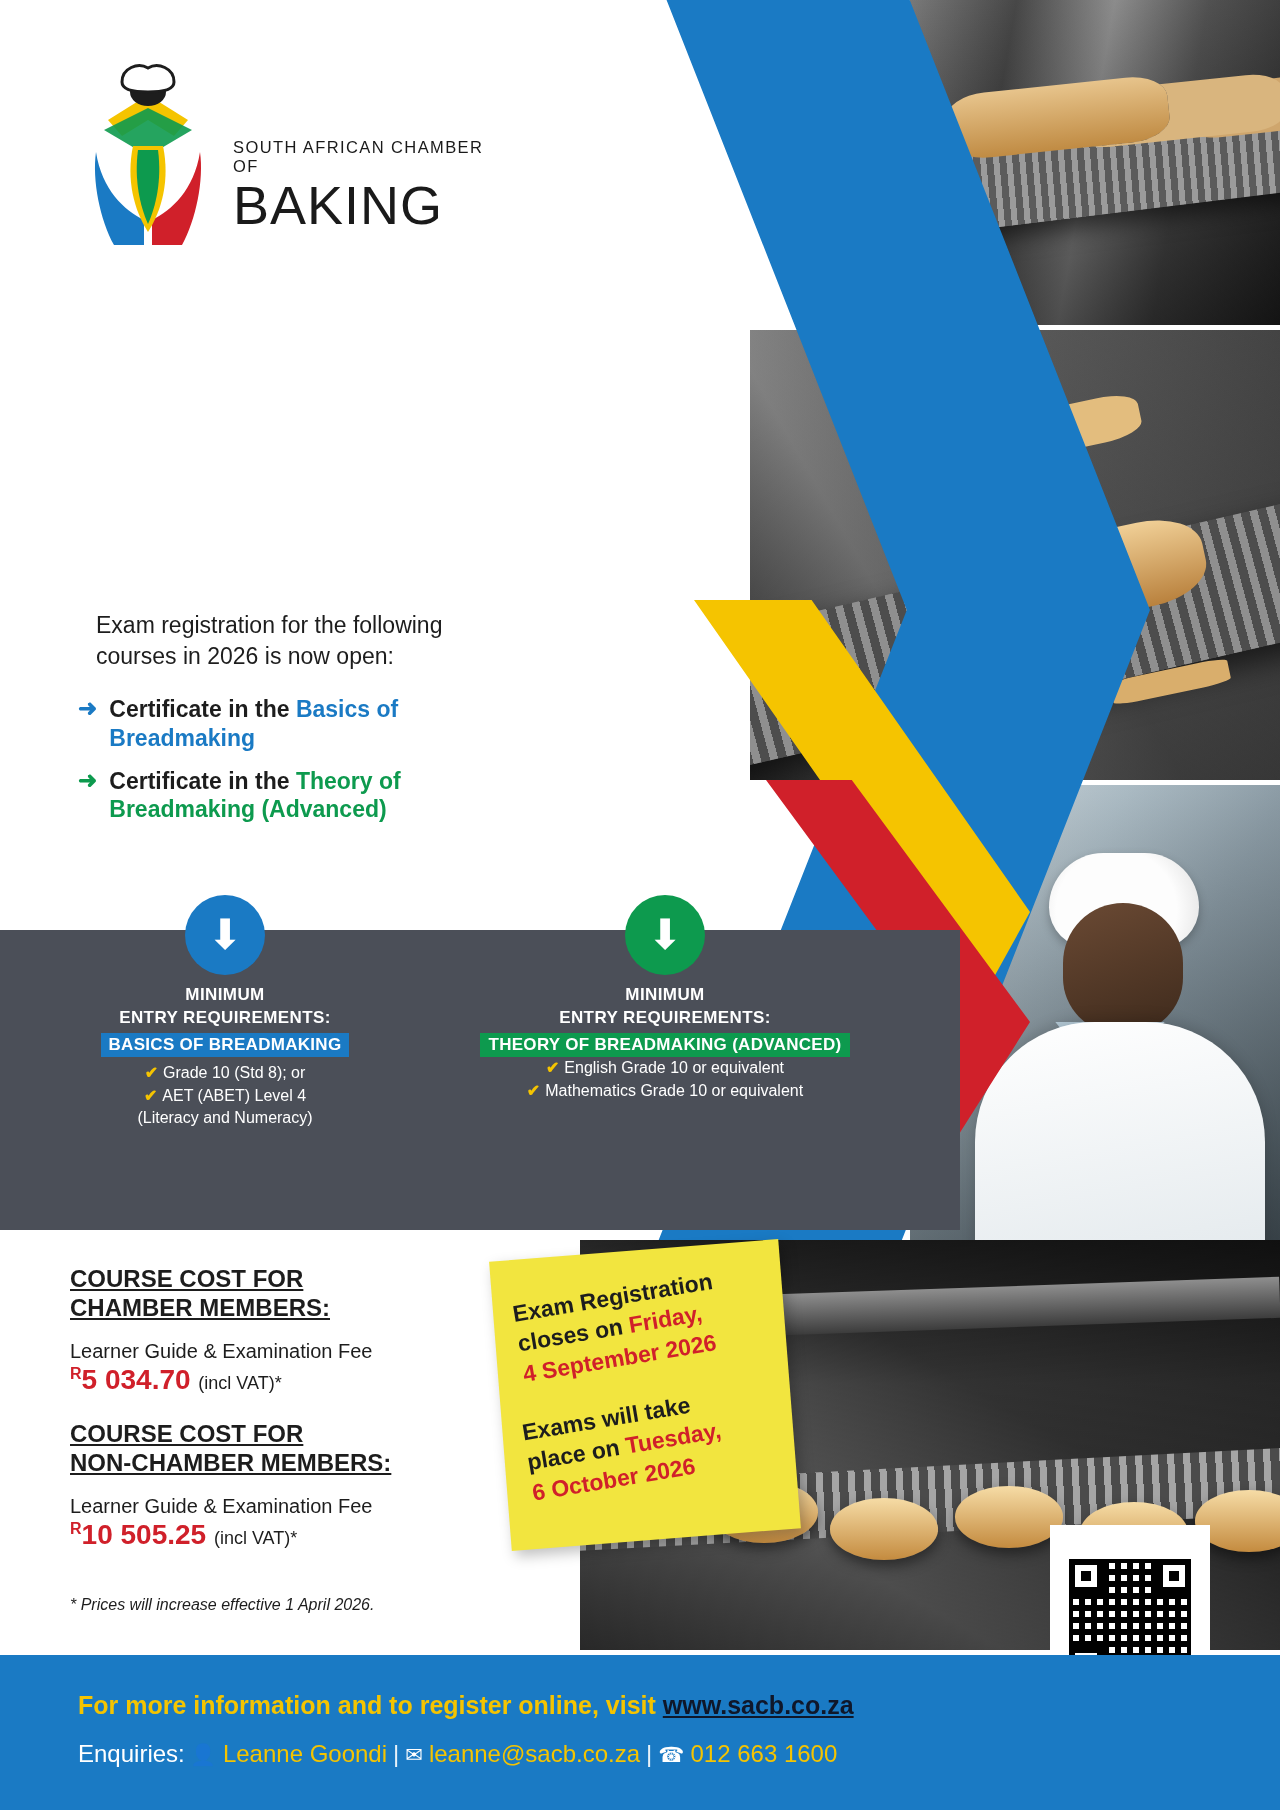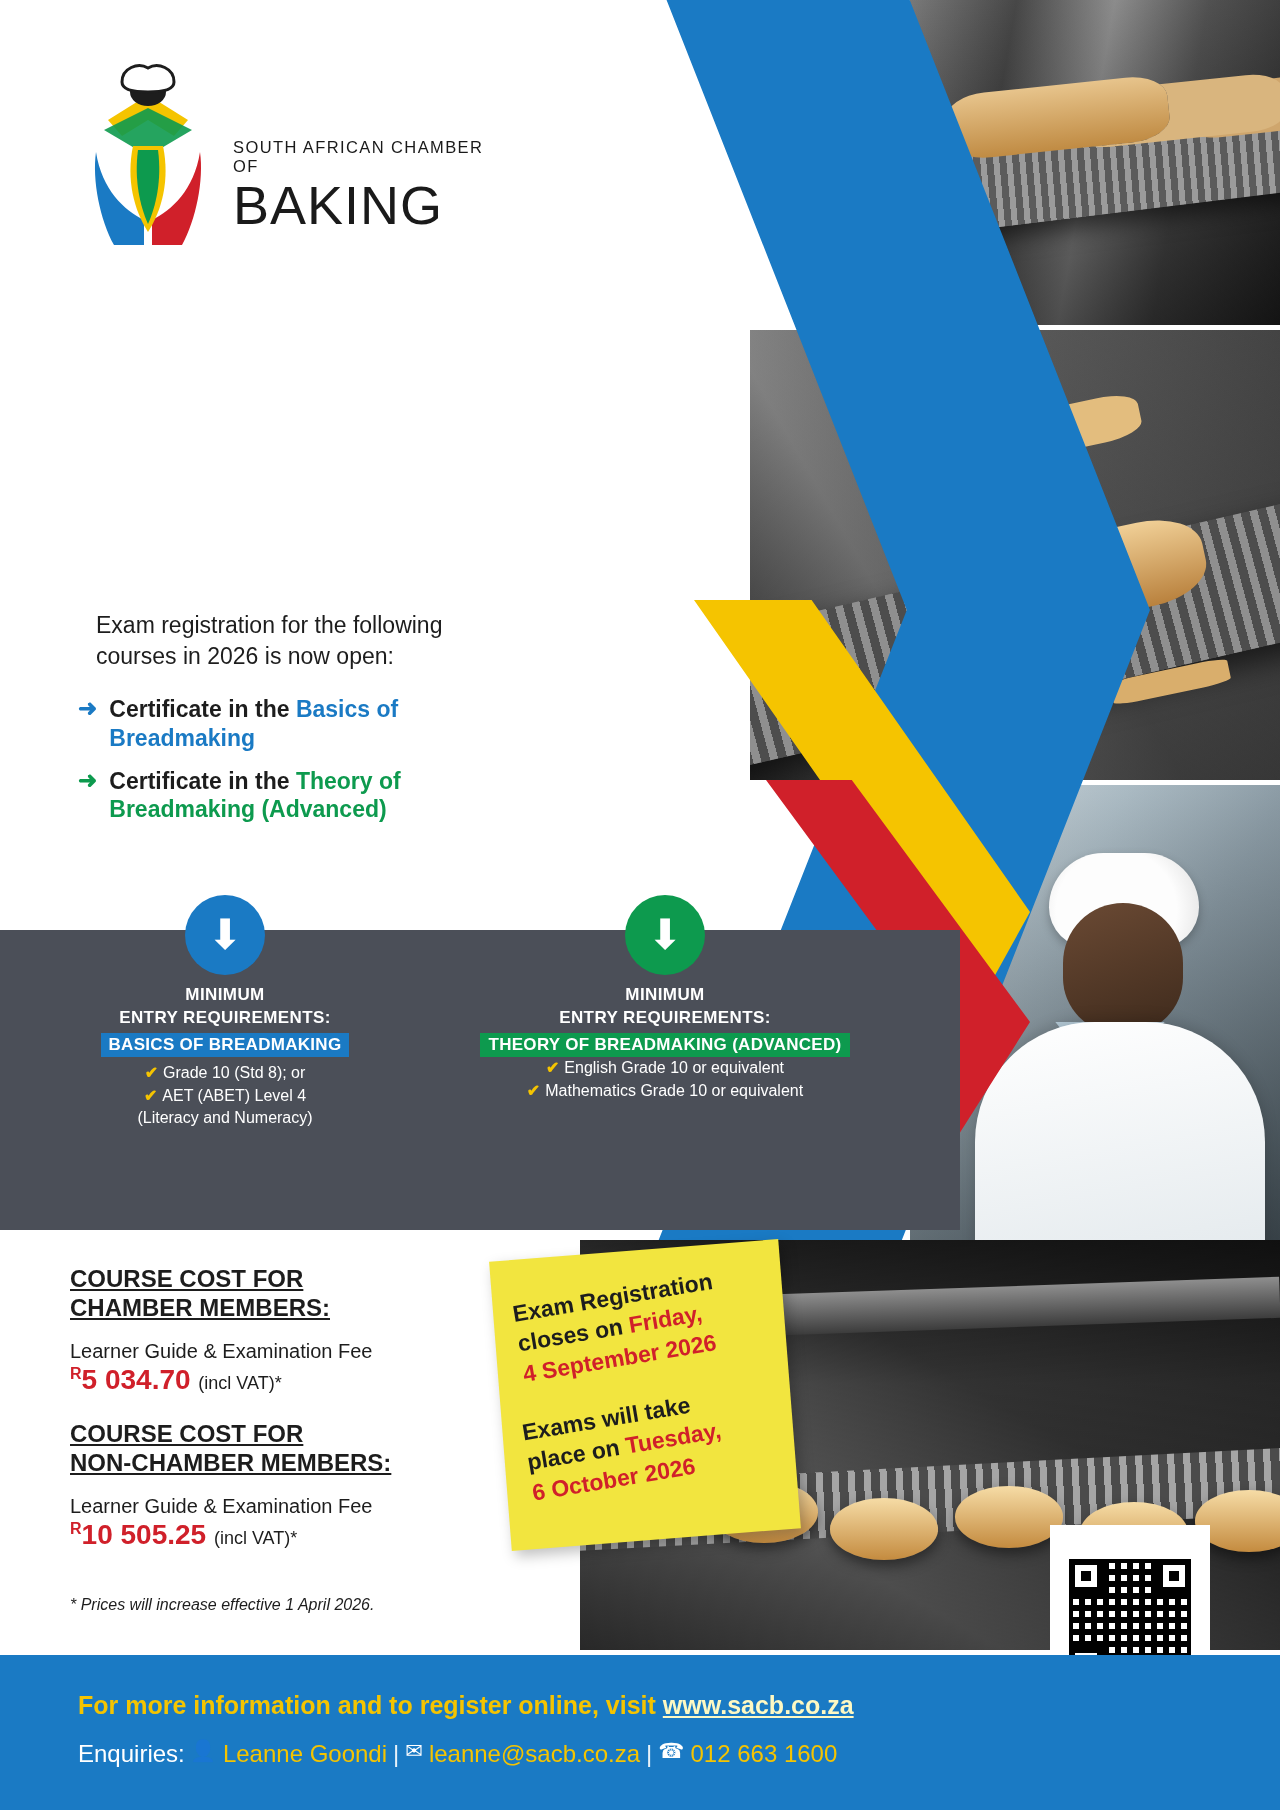--- a/index.html
+++ b/index.html
@@ -333,24 +333,24 @@
   .footer {
     position: absolute; left: 0; bottom: 0;
     width: 1280px; height: 155px;
     background: #1a7ac4;
     color: #ffffff;
   }
   .footer-line1 {
     position: absolute; left: 78px; top: 36px;
     font-size: 25px; font-weight: bold; color: #f5c400;
   }
-  .footer-line1 .site { color: #fef9c3; text-decoration: underline; }
+  .footer-line1 .site { color: #0f172a; text-decoration: underline; }
   .footer-line2 {
     position: absolute; left: 78px; top: 85px;
-    font-size: 24px; display: flex; align-items: flex-start; gap: 6px;
+    font-size: 24px; display: flex; align-items: center; gap: 6px;
     color: #ffffff;
   }
   .footer-line2 .yellow { color: #f5c400; }
   .footer-line2 .sep { color: #ffffff; opacity: 0.9; }
   .mini-ico { display: inline-block; line-height: 1; font-size: 21px; }
 </style>
 </head>
 <body>
 
 <div class="poster">

